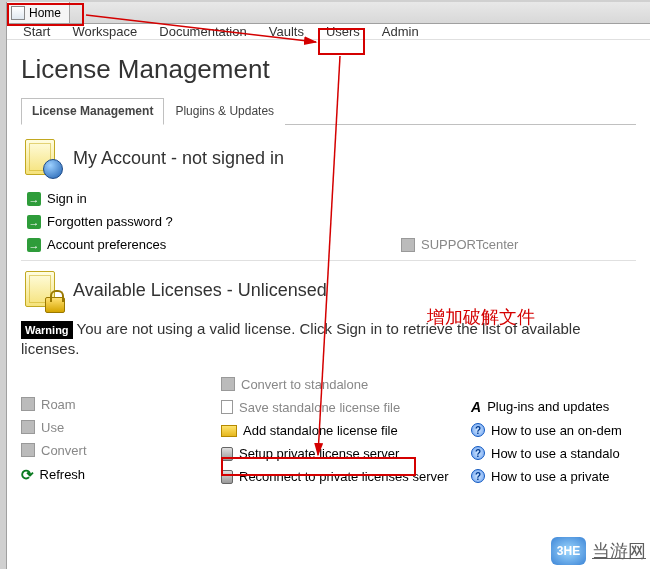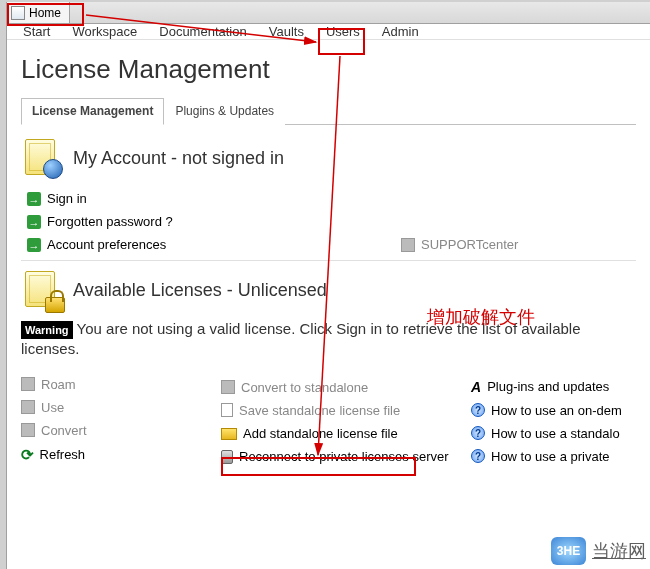--- a/index.html
+++ b/index.html
@@ -364,20 +364,24 @@
           <div class="link-row disabled">
             <span class="file-small-icon"></span>
             <span>Save standalone license file</span>
           </div>
           <div class="link-row">
             <span class="folder-icon"></span>
             <span>Add standalone license file</span>
           </div>
           <div class="link-row">
             <span class="server-icon"></span>
+            <span>Setup private license server</span>
+          </div>
+          <div class="link-row">
+            <span class="server-icon"></span>
             <span>Reconnect to private licenses server</span>
           </div>
         </div>
 
         <div class="col col3">
           <div class="link-row">
             <span class="plug-icon"></span>
             <span>Plug-ins and updates</span>
           </div>
           <div class="link-row">

